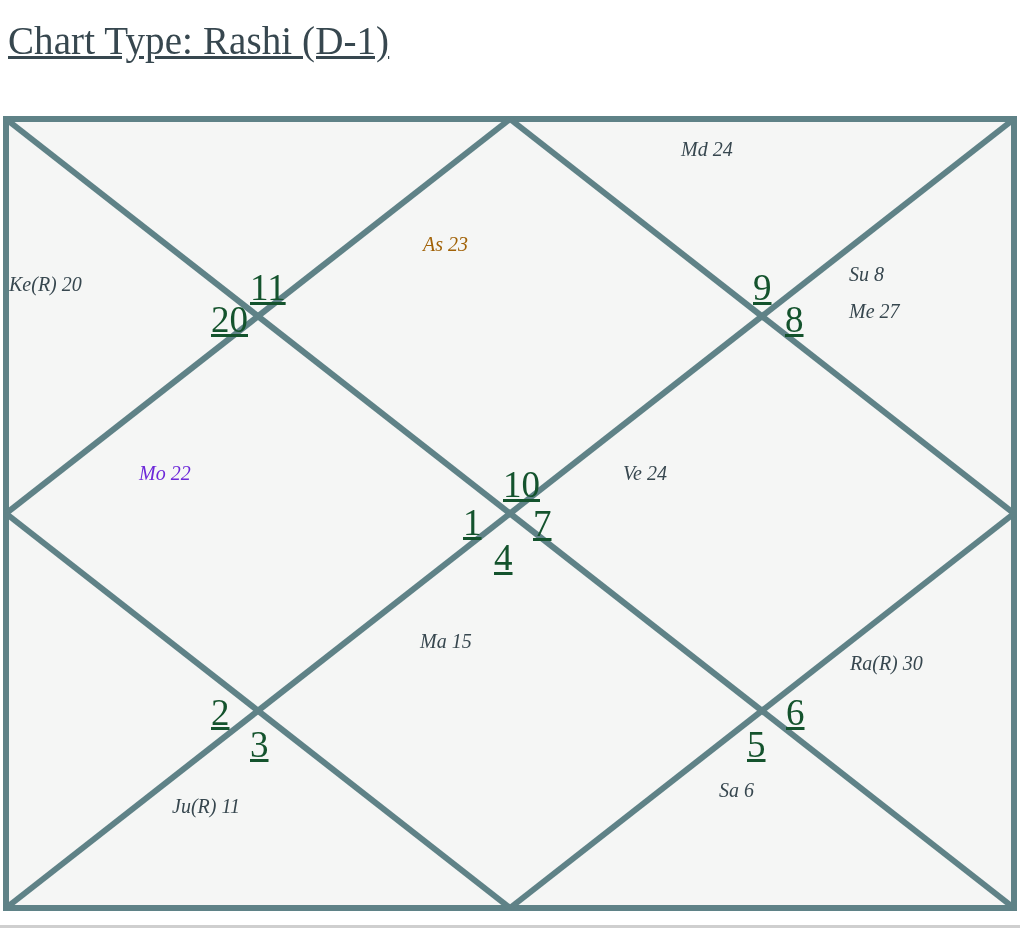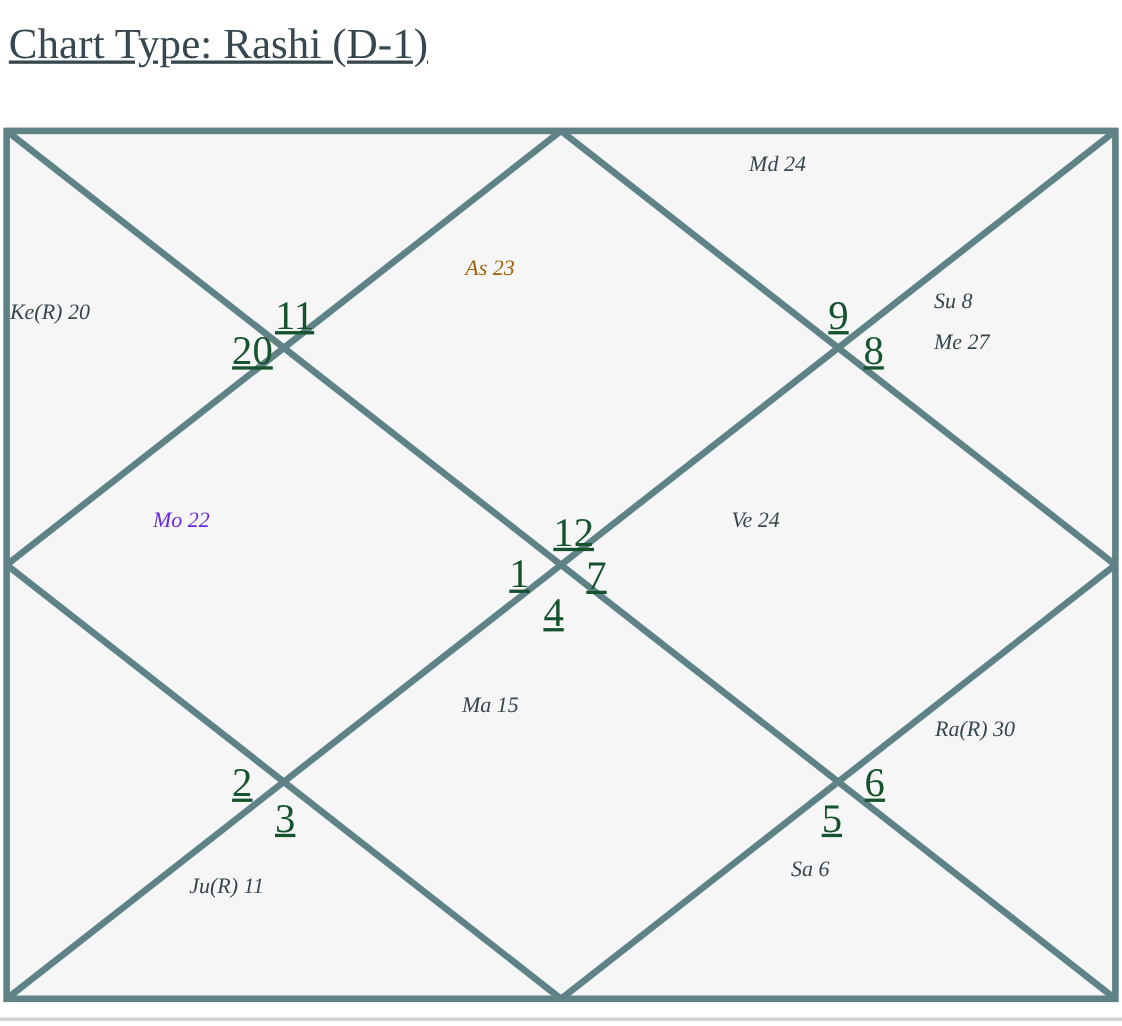--- a/index.html
+++ b/index.html
@@ -71,21 +71,21 @@
         <line x1="6" y1="7" x2="1014" y2="796"></line>
         <line x1="1014" y1="7" x2="6" y2="796"></line>
 
         <line x1="510" y1="7" x2="6" y2="401.5"></line>
         <line x1="510" y1="7" x2="1014" y2="401.5"></line>
         <line x1="1014" y1="401.5" x2="510" y2="796"></line>
         <line x1="510" y1="796" x2="6" y2="401.5"></line>
       </g>
     </svg>
 
-    <div class="lbl house" style="left:503px;  top:352px;">12</div>
+    <div class="lbl house" style="left:503px;  top:352px;">10</div>
     <div class="lbl house" style="left:463px;  top:390px;">1</div>
     <div class="lbl house" style="left:533px;  top:391px;">7</div>
     <div class="lbl house" style="left:494px;  top:425px;">4</div>
 
     <div class="lbl house" style="left:250px;  top:155px;">11</div>
     <div class="lbl house" style="left:211px;  top:187px;">20</div>
 
     <div class="lbl house" style="left:753px;  top:155px;">9</div>
     <div class="lbl house" style="left:785px;  top:187px;">8</div>
 
@@ -99,21 +99,21 @@
 
     <div class="lbl planet asc" style="left:423px; top:121px;">As 23</div>
 
     <div class="lbl planet" style="left:9px;  top:161px;">Ke(R) 20</div>
 
     <div class="lbl planet" style="left:849px; top:151px;">Su 8</div>
     <div class="lbl planet" style="left:849px; top:188px;">Me 27</div>
 
     <div class="lbl planet moon" style="left:139px; top:350px;">Mo 22</div>
 
-    <div class="lbl planet" style="left:665px; top:350px;">Ve 24</div>
+    <div class="lbl planet" style="left:623px; top:350px;">Ve 24</div>
 
     <div class="lbl planet" style="left:420px; top:518px;text-align:right;">Ma 15</div>
 
     <div class="lbl planet" style="left:850px; top:540px;">Ra(R) 30</div>
 
     <div class="lbl planet" style="left:172px; top:667px;margin-top:16px;">Ju(R) 11</div>
 
     <div class="lbl planet" style="left:719px; top:667px;">Sa 6</div>
 
   </div>

